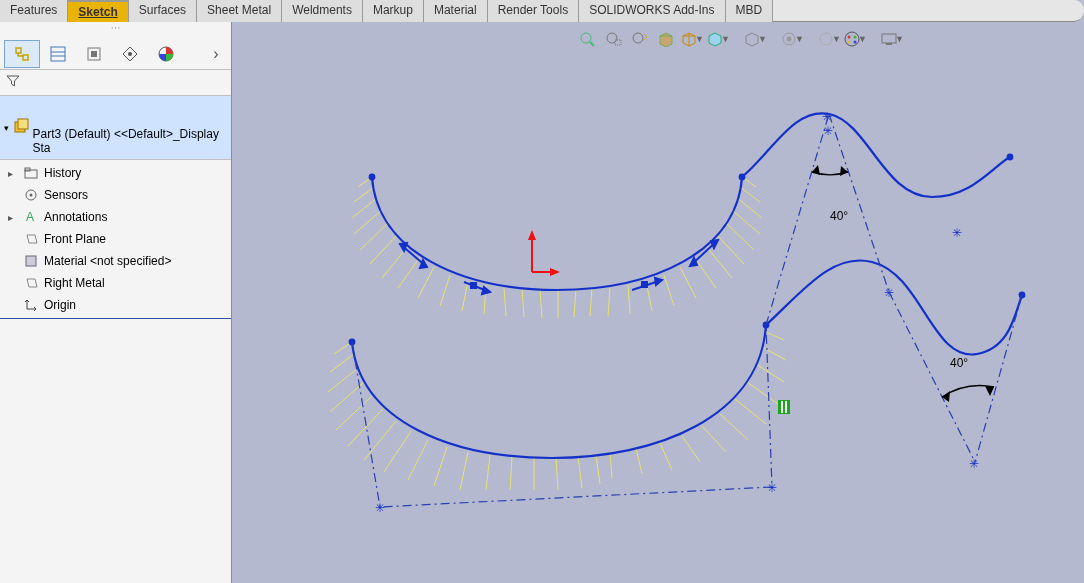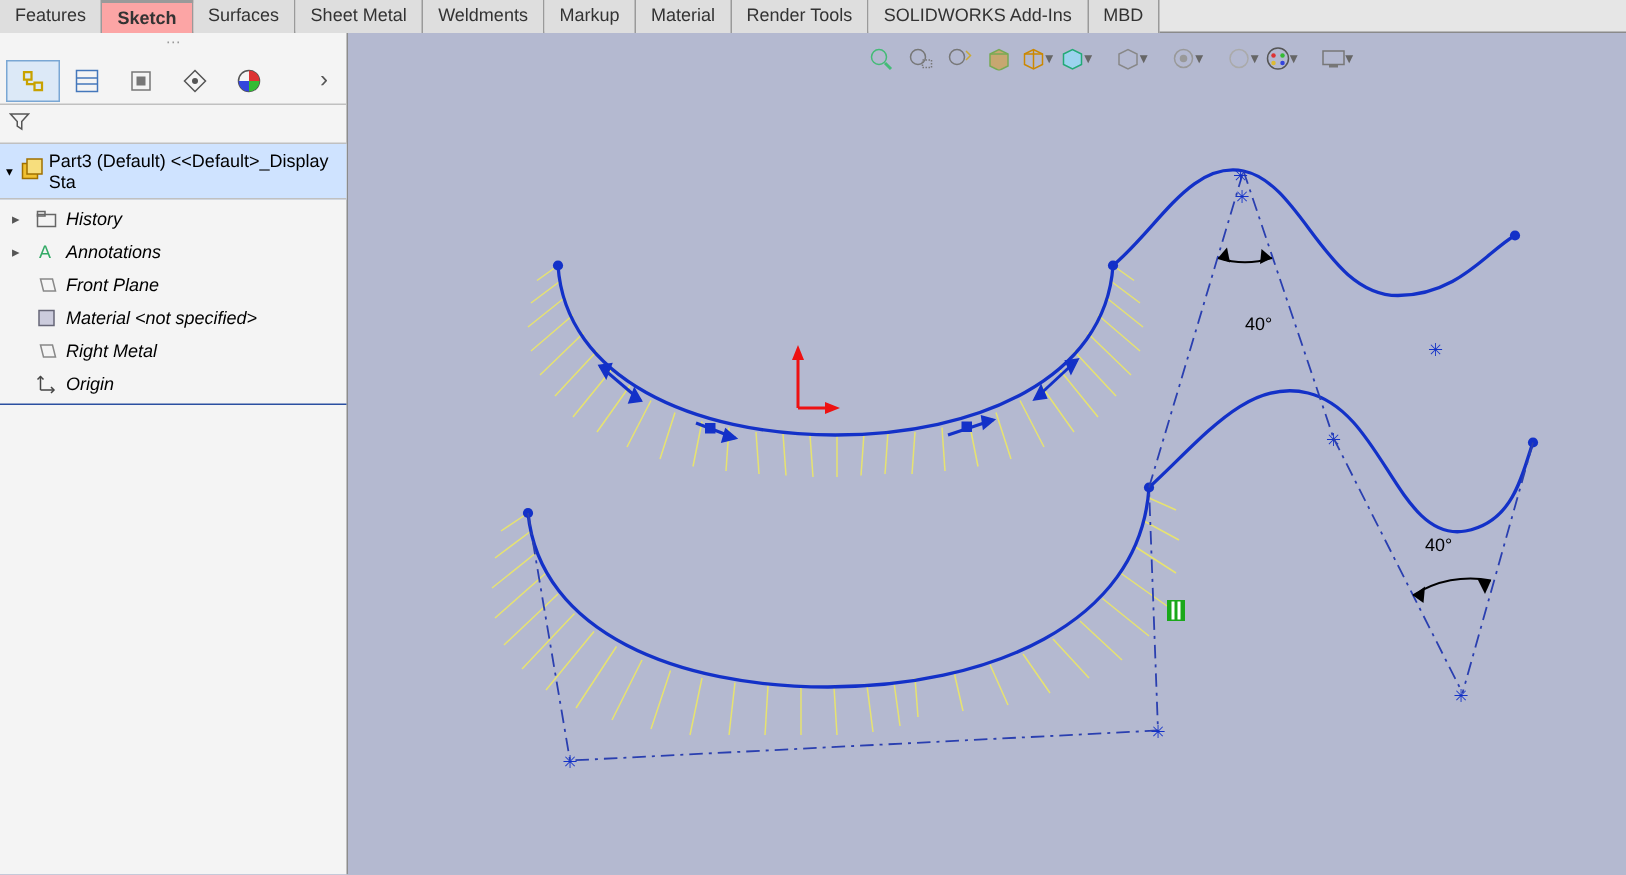--- a/index.html
+++ b/index.html
@@ -1,36 +1,36 @@
 <!DOCTYPE html>
 <html><head>
 <meta charset="utf-8">
 <style>
   * { box-sizing: border-box; margin: 0; padding: 0; font-family: "Segoe UI", Tahoma, sans-serif; font-size: 12px; }
   body { width: 1084px; height: 583px; background: #b8bdd1; overflow: hidden; position: relative; }
 
   
-  .tabbar { position: absolute; left: 0; top: 0; width: 100%; height: 22px; background: #e6e6e6; display: flex; border-bottom: 1px solid #8a8a8a; }
+  .tabbar { position: absolute; left: 0; top: 0; width: 100%; height: 22px; background: #e6e6e6; display: flex; border-bottom: 1px solid #8a8a8a; border-radius: 10px; }
   .tab { padding: 3px 10px 0 10px; height: 22px; border-right: 1px solid #9a9a9a; color: #333; cursor: default; background: #dedede; }
-  .tab.active { background: #fca5a5; font-weight: 600; border-top: 2px solid #9a9a9a; }
+  .tab.active { background: #eab308; font-weight: 600; border-top: 2px solid #9a9a9a; text-decoration: underline; }
 
   
   .leftpanel { position: absolute; left: 0; top: 22px; width: 232px; height: calc(100% - 22px); background: #f4f4f4; border-right: 1px solid #8c8c8c; }
   .leftpanel .drag-dots { height: 16px; text-align:center; color:#9a9a9a; font-size:10px; }
   .iconrow { height: 32px; display: flex; align-items: center; border-bottom: 1px solid #c0c0c0; padding: 0 4px; gap:0; }
   .iconrow .ibtn { width: 36px; height: 28px; display:flex; align-items:center; justify-content:center; border:1px solid transparent; }
   .iconrow .ibtn.active { border:1px solid #7aa7d4; background:#dce9f7; }
   .iconrow .overflow { margin-left:auto; width:22px; text-align:center; font-size:16px; color:#555;}
   .filterrow { height: 26px; border-bottom:1px solid #c0c0c0; display:flex; align-items:center; padding:0 6px;}
   .partrow { background:#cfe3ff; padding:4px 4px; display:flex; align-items:center; gap:4px; border-bottom:1px solid #c0c0c0;}
   .tree { padding: 2px 0; }
   .treeitem { display:flex; align-items:center; height:22px; padding-left:8px; gap:4px; }
   .treeitem .exp { width:10px; color:#555; font-size:10px;}
   .treeitem .ic { width:18px; display:flex; justify-content:center; }
-  .treeitem .lbl { white-space:nowrap;font-style:italic; }
+  .treeitem .lbl { white-space:nowrap; }
 
   
   .vptoolbar { position:absolute; top:28px; left:576px; display:flex; gap:2px; align-items:center; }
   .vptoolbar .vbtn { width:24px; height:22px; display:flex; align-items:center; justify-content:center; }
   .vptoolbar .sep { width:9px; }
   .dd { font-size:9px; color:#666; margin-left:-2px;}
 
   
   .viewport { position:absolute; left:232px; top:22px; right:0; bottom:0; background:#b4b9d0; }
   svg.scene { width:100%; height:100%; }
@@ -98,32 +98,42 @@
     </span>
   </div>
   <div class="partrow">
     <span class="exp" style="font-size:9px;">▾</span>
     <span>
       <svg width="16" height="16">
           <rect x="2" y="4" width="10" height="10" fill="#f0c030" stroke="#a07000"></rect>
           <rect x="5" y="1" width="10" height="10" fill="#f7de7d" stroke="#a07000"></rect>
         </svg>
     </span>
-    <span class="lbl" style="overflow:hidden;">Part3 (Default) &lt;&lt;Default&gt;_Display Sta</span>
+    <span class="lbl" style="overflow:hidden;margin-top:27px;">Part3 (Default) &lt;&lt;Default&gt;_Display Sta</span>
   </div>
   <div class="tree">
     <div class="treeitem">
       <span class="exp">▸</span>
       <span class="ic">
           <svg width="14" height="14">
             <rect x="1" y="4" width="12" height="8" fill="none" stroke="#666"></rect>
             <rect x="1" y="2" width="5" height="3" fill="none" stroke="#666"></rect>
           </svg>
         </span>
       <span class="lbl">History</span>
+    </div>
+    <div class="treeitem">
+      <span class="exp"></span>
+      <span class="ic">
+          <svg width="14" height="14">
+            <circle cx="7" cy="7" r="5" fill="none" stroke="#666"></circle>
+            <circle cx="7" cy="7" r="1.5" fill="#666"></circle>
+          </svg>
+        </span>
+      <span class="lbl">Sensors</span>
     </div>
     <div class="treeitem">
       <span class="exp">▸</span>
       <span class="ic">
           <svg width="14" height="14">
             <text x="2" y="11" font-size="11" fill="#3a6">A</text>
           </svg>
         </span>
       <span class="lbl">Annotations</span>
     </div>

